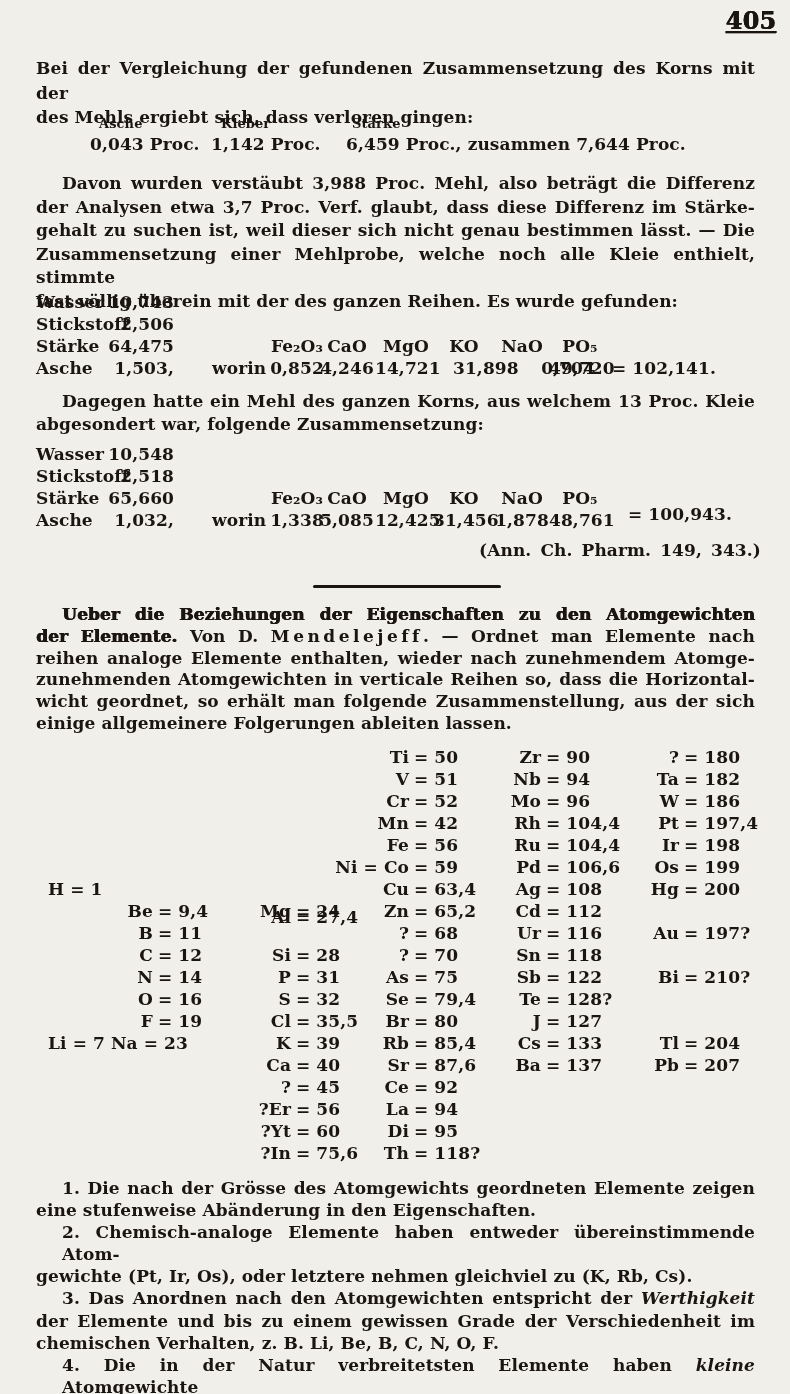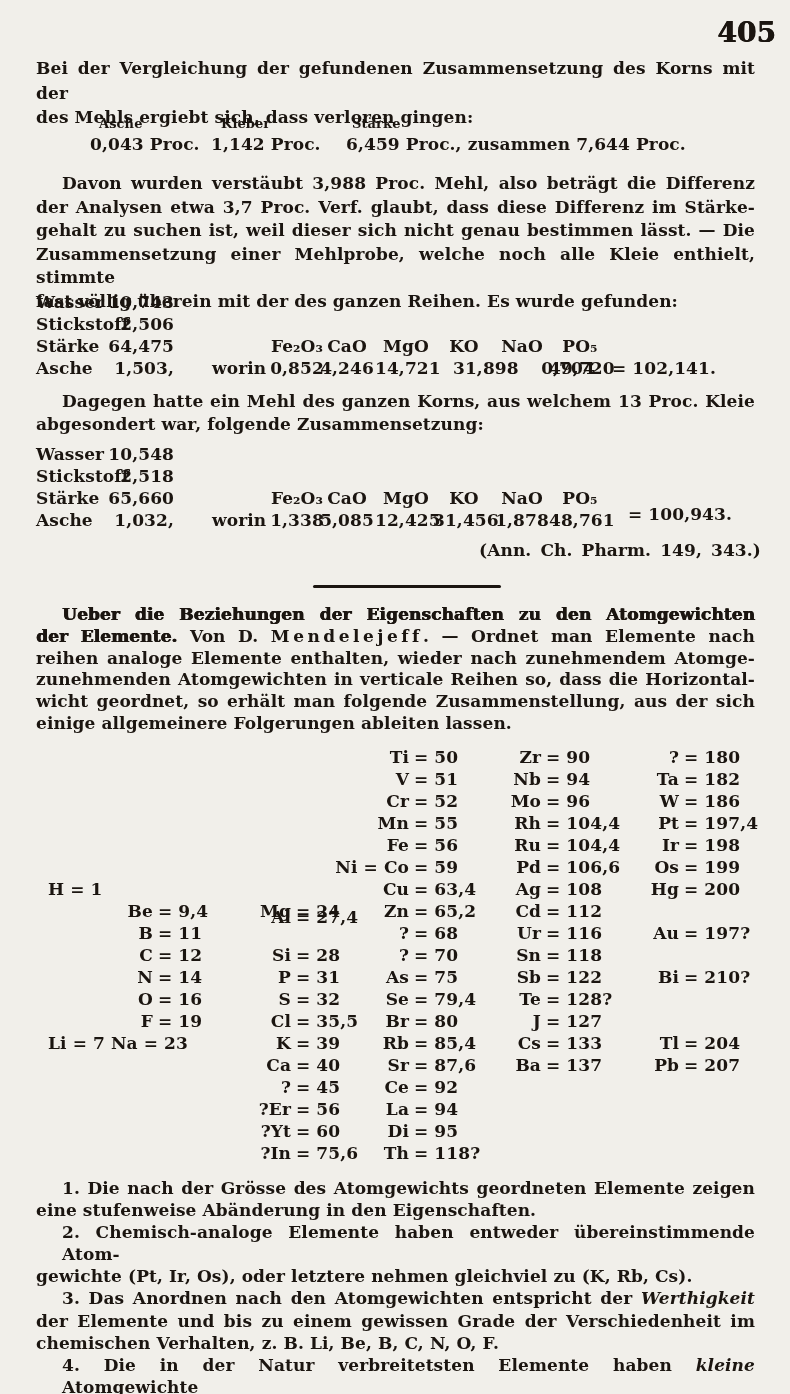--- a/index.html
+++ b/index.html
@@ -10,21 +10,21 @@
     font-size:17px;letter-spacing:.1px;
   }
   .abs{position:absolute;}
   .para{position:absolute;left:36px;width:719px;}
   .ln{width:100%;box-sizing:border-box;white-space:nowrap;}
   .ln.j{text-align:justify;text-align-last:justify;white-space:normal;}
   .ln.ind{padding-left:26px;}
   .xb{text-shadow:.7px 0 0 currentColor,0 .35px 0 currentColor;}
   .it{font-style:italic;}
   .spc{letter-spacing:3.5px;}
-  .pagenum{position:absolute;top:16px;right:14px;font-size:28px;}
+  .pagenum{position:absolute;top:6px;right:14px;font-size:24px;text-decoration:underline;}
   .loss-h{position:absolute;font-size:13px;white-space:nowrap;}
   .loss-v{position:absolute;white-space:nowrap;}
   .ct-label{position:absolute;white-space:nowrap;}
   .ct-num{position:absolute;left:36px;width:102px;text-align:right;white-space:nowrap;}
   .ct-worin{position:absolute;left:176px;white-space:nowrap;}
   .ct-chem{position:absolute;width:62px;text-align:center;white-space:nowrap;}
   .ct-sum{position:absolute;left:576px;white-space:nowrap;}
   .citation{position:absolute;left:479px;top:540px;white-space:nowrap;word-spacing:3px;}
   .divider{position:absolute;left:313px;top:585px;width:188px;height:3px;background:#1b1510;border-radius:2px;}
   .etable{position:absolute;left:0;top:747px;width:790px;height:430px;}
@@ -131,21 +131,21 @@
   <div class="etable" id="etable">
       <div class="ecell" style="left: 414px; top: 0px;"><span class="sym">Ti</span><span class="val">= 50</span></div>
       <div class="ecell" style="left: 546px; top: 0px;"><span class="sym">Zr</span><span class="val">= 90</span></div>
       <div class="ecell" style="left: 684px; top: 0px;"><span class="sym">?</span><span class="val">= 180</span></div>
       <div class="ecell" style="left: 414px; top: 22px;"><span class="sym">V</span><span class="val">= 51</span></div>
       <div class="ecell" style="left: 546px; top: 22px;"><span class="sym">Nb</span><span class="val">= 94</span></div>
       <div class="ecell" style="left: 684px; top: 22px;"><span class="sym">Ta</span><span class="val">= 182</span></div>
       <div class="ecell" style="left: 414px; top: 44px;"><span class="sym">Cr</span><span class="val">= 52</span></div>
       <div class="ecell" style="left: 546px; top: 44px;"><span class="sym">Mo</span><span class="val">= 96</span></div>
       <div class="ecell" style="left: 684px; top: 44px;"><span class="sym">W</span><span class="val">= 186</span></div>
-      <div class="ecell" style="left: 414px; top: 66px;"><span class="sym">Mn</span><span class="val">= 55</span></div>
+      <div class="ecell" style="left: 414px; top: 66px;"><span class="sym">Mn</span><span class="val">= 42</span></div>
       <div class="ecell" style="left: 546px; top: 66px;"><span class="sym">Rh</span><span class="val">= 104,4</span></div>
       <div class="ecell" style="left: 684px; top: 66px;"><span class="sym">Pt</span><span class="val">= 197,4</span></div>
       <div class="ecell" style="left: 414px; top: 88px;"><span class="sym">Fe</span><span class="val">= 56</span></div>
       <div class="ecell" style="left: 546px; top: 88px;"><span class="sym">Ru</span><span class="val">= 104,4</span></div>
       <div class="ecell" style="left: 684px; top: 88px;"><span class="sym">Ir</span><span class="val">= 198</span></div>
       <div class="ecell" style="left: 414px; top: 110px;"><span class="sym">Ni = Co</span><span class="val">= 59</span></div>
       <div class="ecell" style="left: 546px; top: 110px;"><span class="sym">Pd</span><span class="val">= 106,6</span></div>
       <div class="ecell" style="left: 684px; top: 110px;"><span class="sym">Os</span><span class="val">= 199</span></div>
       <span class="erow1" style="top: 132px;">H = 1</span>
       <div class="ecell" style="left: 414px; top: 132px;"><span class="sym">Cu</span><span class="val">= 63,4</span></div>

